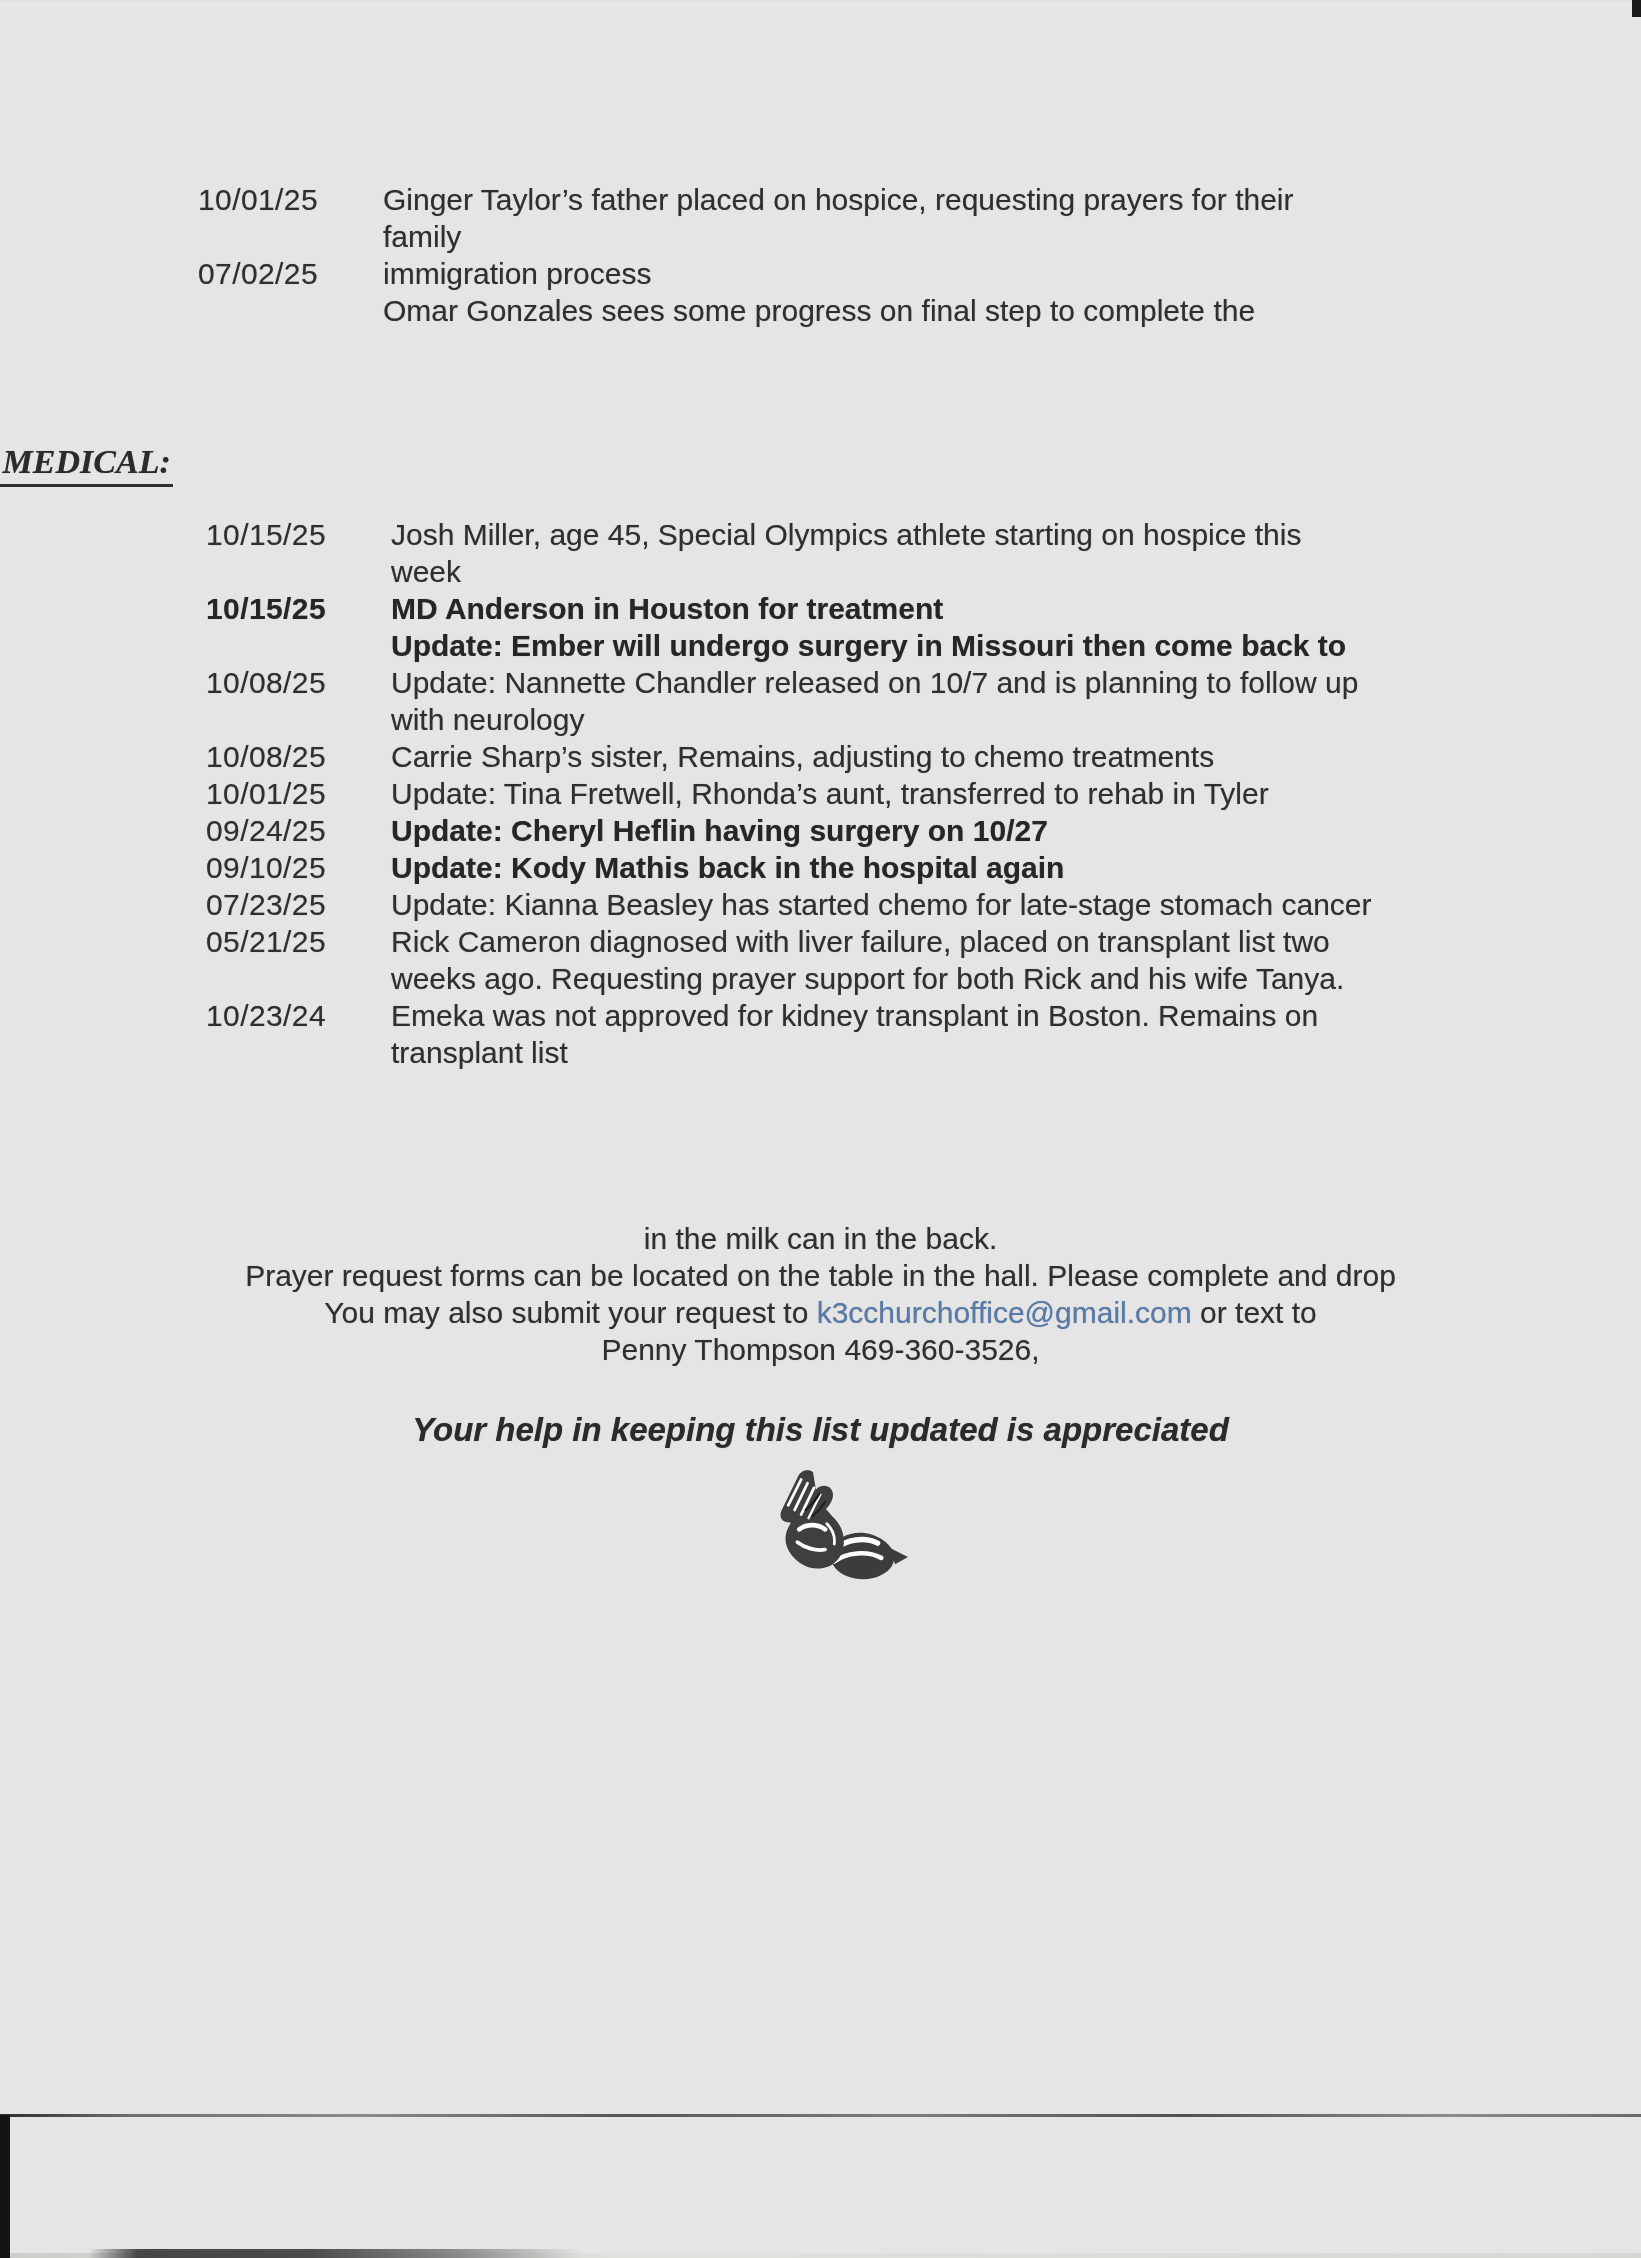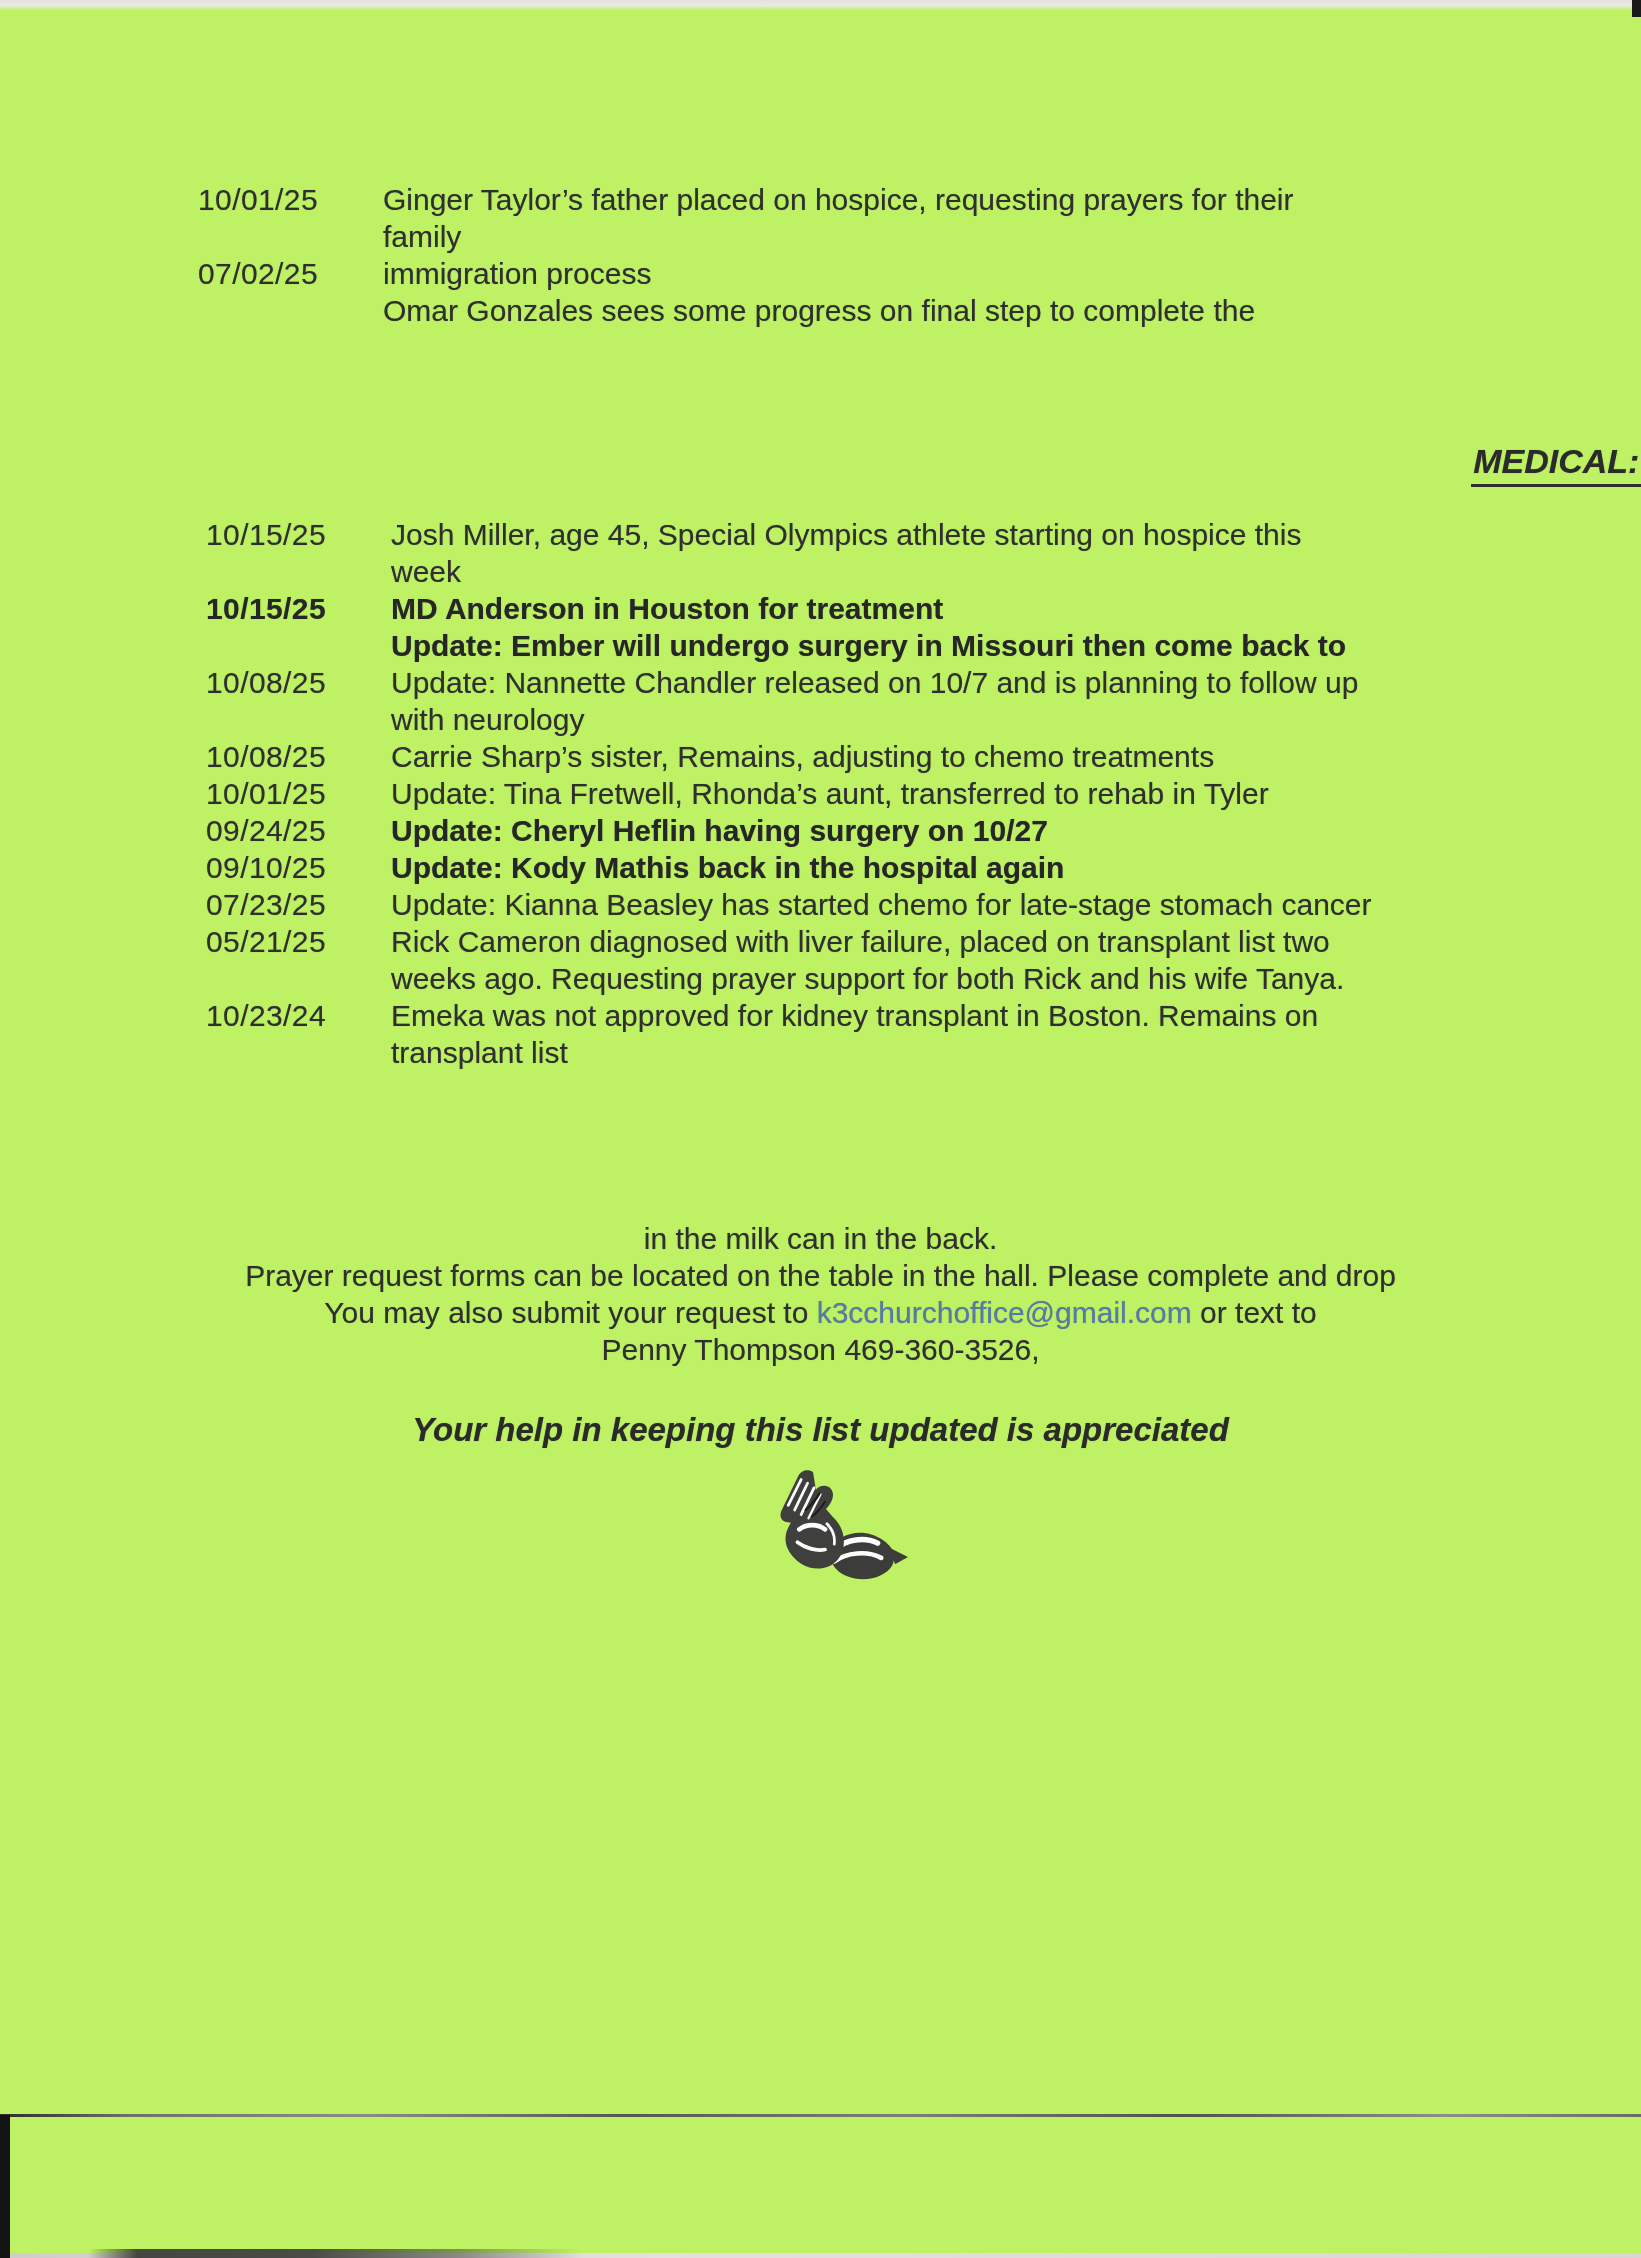--- a/index.html
+++ b/index.html
@@ -11,21 +11,21 @@
     width: 1642px;
     height: 2258px;
     overflow: hidden;
     position: relative;
     font-family: "Liberation Sans", "DejaVu Sans", sans-serif;
     color: #2f2f2f;
   }
   .page {
     position: absolute;
     inset: 0;
-    background: #bef264;
+    background: #e5e5e5;
   }
   
   .scan-top-edge {
     position: absolute; left: 0; top: 0; width: 100%; height: 9.7px;
     background: linear-gradient(180deg, #e3e1de 0%, #eceae7 55%, rgba(236,234,231,0) 100%);
   }
   .scan-corner-mark {
     position: absolute; right: 0; top: 0; width: 9.7px; height: 17px;
     background: #1a1a1a;
   }
@@ -59,25 +59,26 @@
     position: absolute; left: 198px; top: 0;
     letter-spacing: 0.4px;
   }
   .row .lines { margin-left: 383px; }
   .line { white-space: nowrap; }
   .row.bold .date, .row.bold .line { font-weight: bold; color: #262626; }
   .row.bold-text .line { font-weight: bold; color: #262626; }
 
   .medical-heading {
     position: absolute; left: 0; top: 441px; width: 100%;
-    text-align: right; margin: 0;
+    text-align: left; margin: 0;
     font-size: 34px; line-height: 41px;
     font-weight: bold; font-style: italic;
     color: #2b2b2b;
     text-shadow: 0 0 0.9px rgba(43,43,43,.5);
+    font-family: Liberation Serif, serif;
   }
   .medical-heading .underlined {
     display: inline-block;
     border-bottom: 3.5px solid #2f2f2f;
     padding: 0 2.6px 1.8px 2.6px;
   }
 
   .footer-block {
     position: absolute; left: 141px; top: 1220px; width: 1359px;
     text-align: center;

